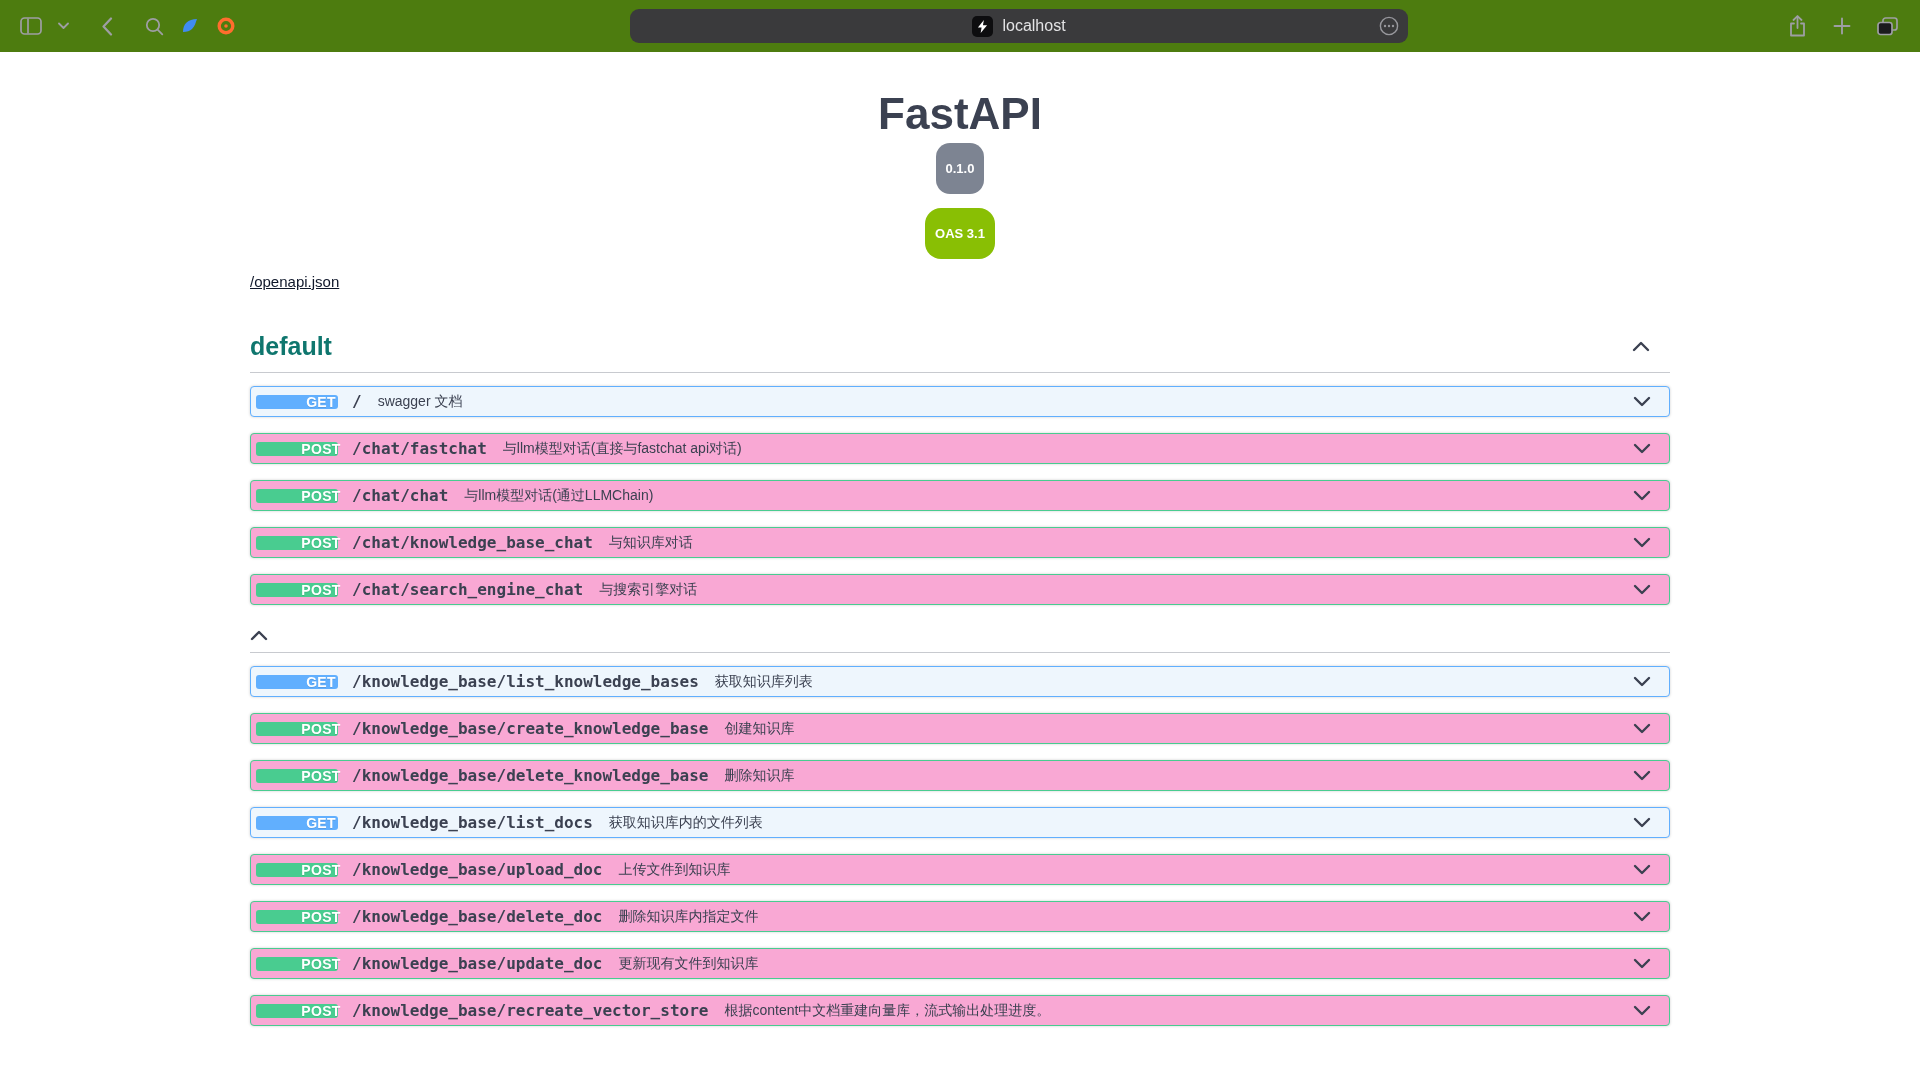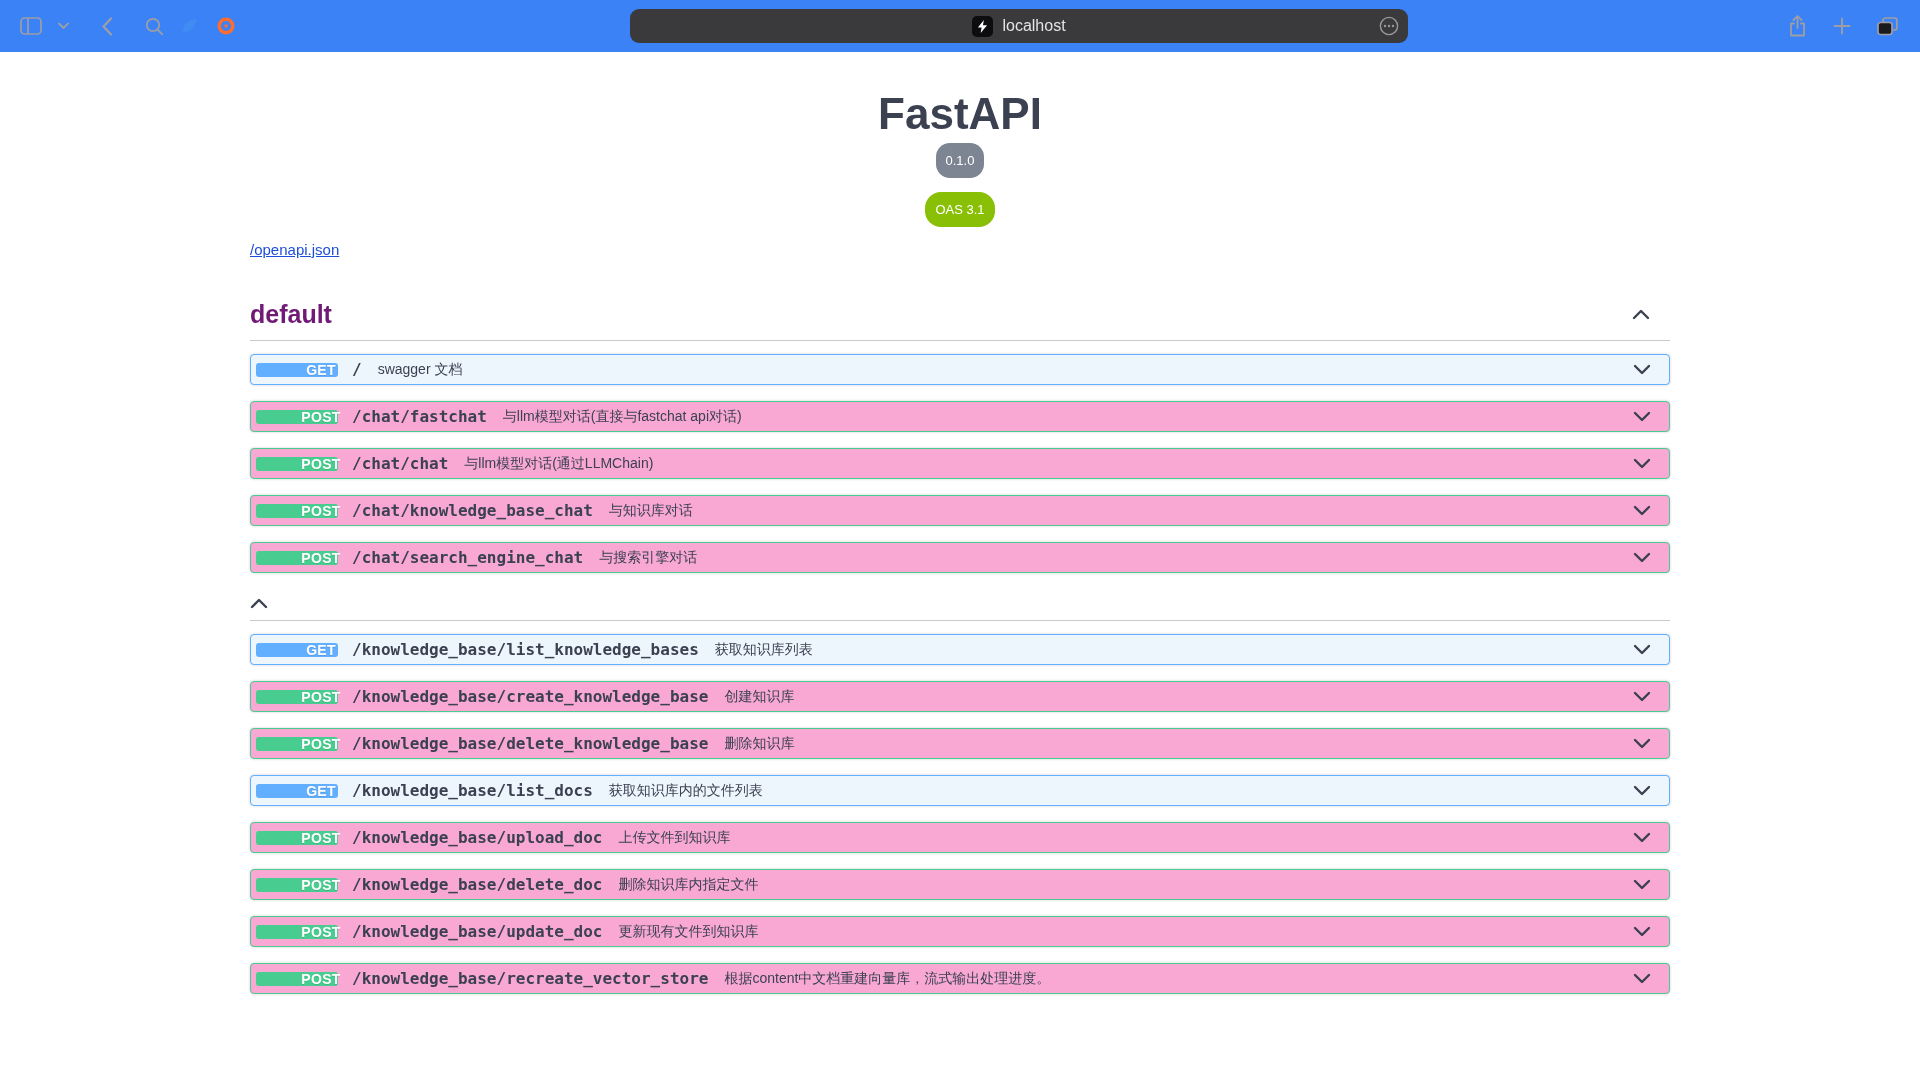--- a/index.html
+++ b/index.html
@@ -5,21 +5,21 @@
   * { box-sizing: border-box; }
   html,body { margin:0; padding:0; }
   body {
     width:1920px; height:1080px; overflow:hidden;
     background:#ffffff;
     font-family:"Liberation Sans", sans-serif;
   }
 
   
   .toolbar {
-    height:52px; background:#3b82f6;
+    height:52px; background:#4d7c0f;
     display:flex; align-items:center;
     color:#9e9ea4;
   }
   .tb-left { display:flex; align-items:center; gap:6px; padding-left:14px; }
   .tb-left .grp { display:flex; align-items:center; gap:4px; margin-right:14px; }
   .icon-btn {
     background:none; border:none; color:#9e9ea4; padding:6px;
     display:flex; align-items:center; justify-content:center; cursor:default;
   }
   .tb-center { flex:1; display:flex; justify-content:center; }
@@ -37,38 +37,38 @@
 
   
   .page { height:1028px; background:#fff; overflow:hidden; }
   .container { width:1420px; margin:0 auto; padding-top:36px; }
 
   h1.title {
     margin:0; font-size:44px; line-height:51px; font-weight:700; color:#3b4151;
     display:flex; align-items:center; gap:14px;flex-direction:column;
   }
   .badge {
-    color:#fff; font-size:13px; font-weight:400; line-height:13px;
-    padding:11px 10px; border-radius:16px; position:relative; top:-10px;
+    color:#fff; font-size:13px; font-weight:700; line-height:13px;
+    padding:19px 10px; border-radius:16px; position:relative; top:-10px;
   }
   .badge.ver { background:#7d8492; border-radius:14px; }
   .badge.oas { background:#89bf04; }
   .spec-link {
     display:inline-block; margin-top:4px; font-size:15px; line-height:18px;
-    color:#1d4ed8; text-decoration:underline; cursor:pointer;
+    color:#0f172a; text-decoration:underline; cursor:pointer;
   }
 
   .sections { margin-top:32px; }
   .section { margin-bottom:6px; }
   .section-header {
     display:flex; align-items:center; justify-content:space-between;
     padding:8px 0 11px; border-bottom:1px solid rgba(59,65,81,.28);
     margin-bottom:13px; cursor:pointer;
   }
-  .section-title { font-size:25px; line-height:30px; font-weight:700; color:#701a75; }
+  .section-title { font-size:25px; line-height:30px; font-weight:700; color:#0f766e; }
   .section-header .chev-up { margin-right:20px; display:flex; }
 
   .endpoint {
     display:flex; align-items:center;
     border:1px solid; border-radius:4px;
     margin-bottom:16px; padding:5px;
     box-shadow:0 0 3px rgba(0,0,0,.19);
     cursor:pointer;
   }
   .endpoint.get  { background:#eef6fd; border-color:#61affe; }

